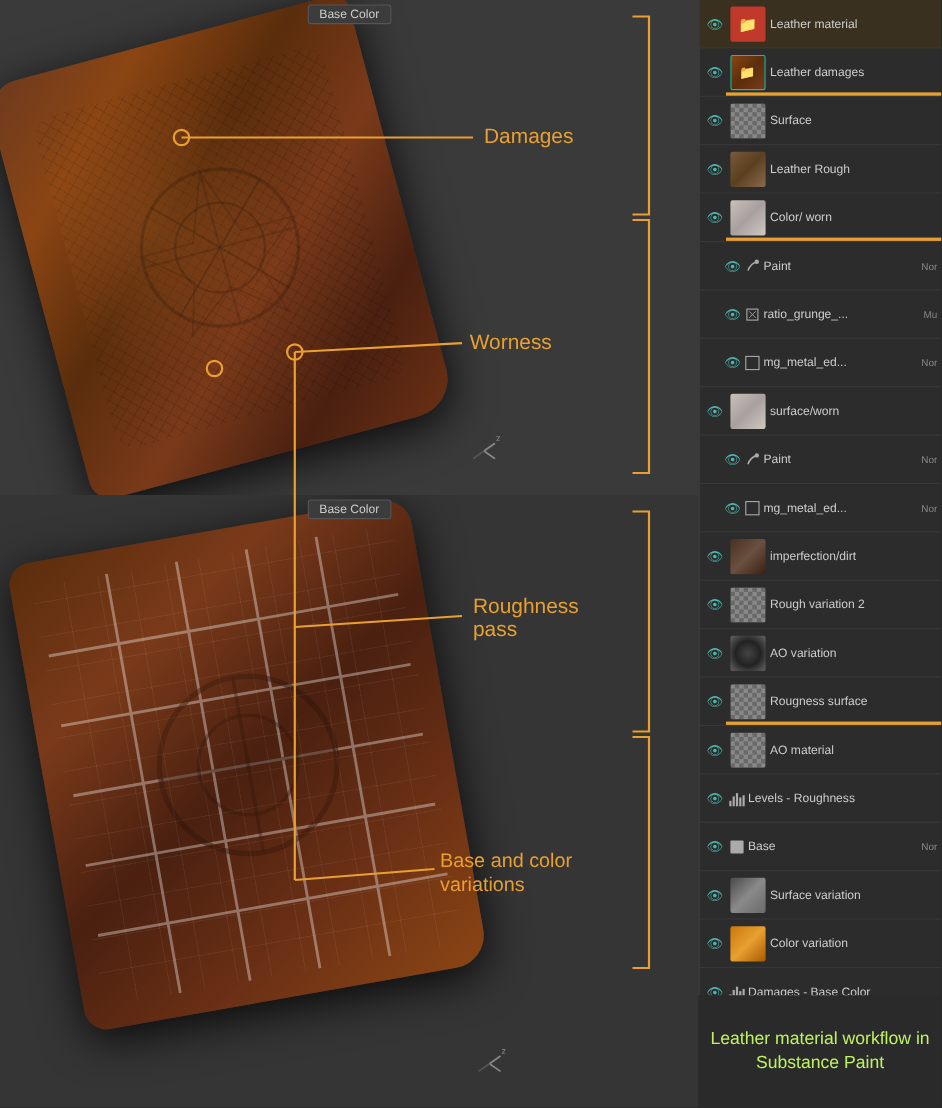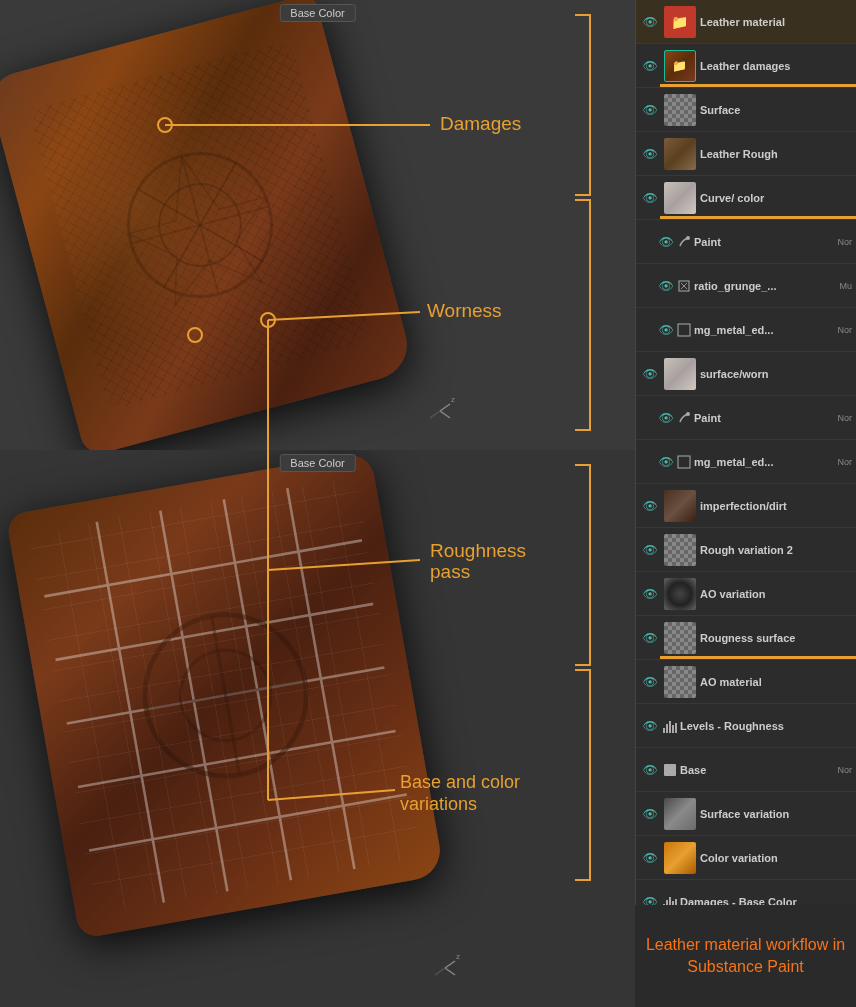--- a/index.html
+++ b/index.html
@@ -142,21 +142,20 @@
       overflow: hidden;
     }
 
     .layer-name {
       font-size: 11px;
       color: #ccc;
       flex: 1;
       white-space: nowrap;
       overflow: hidden;
       text-overflow: ellipsis;
-      font-weight: bold;
     }
 
     .layer-blend {
       font-size: 9px;
       color: #888;
       margin-left: 16px;
     }
 
     .orange-bar {
       position: absolute;
@@ -175,21 +174,21 @@
       width: 221px;
       height: 102px;
       background: #2a2a2a;
       display: flex;
       align-items: center;
       justify-content: center;
       padding: 10px;
     }
 
     .bottom-info-text {
-      color: #f97316;
+      color: #bef264;
       font-size: 16px;
       font-weight: 500;
       text-align: center;
       line-height: 1.4;
     }
 
     
     .annotations-svg {
       position: absolute;
       top: 0;
@@ -360,21 +359,21 @@
 
   <div class="layer-item">
     <div class="eye-icon">👁</div>
     <div class="layer-thumb rough-thumb"></div>
     <span class="layer-name">Leather Rough</span>
   </div>
 
   <div class="layer-item">
     <div class="eye-icon">👁</div>
     <div class="layer-thumb worn-thumb"></div>
-    <span class="layer-name">Curve/ color</span>
+    <span class="layer-name">Color/ worn</span>
     <div class="orange-bar"></div>
   </div>
 
   <div class="layer-item" style="padding-left:20px;">
     <div class="eye-icon">👁</div>
     <div style="width:16px; height:16px; display:flex; align-items:center; justify-content:center; margin-right:2px;">
       <svg width="14" height="14">
           <path d="M3,11 Q5,5 11,3" stroke="#aaa" stroke-width="1.5" fill="none"></path>
           <circle cx="11" cy="3" r="2" fill="#aaa"></circle>
         </svg>

